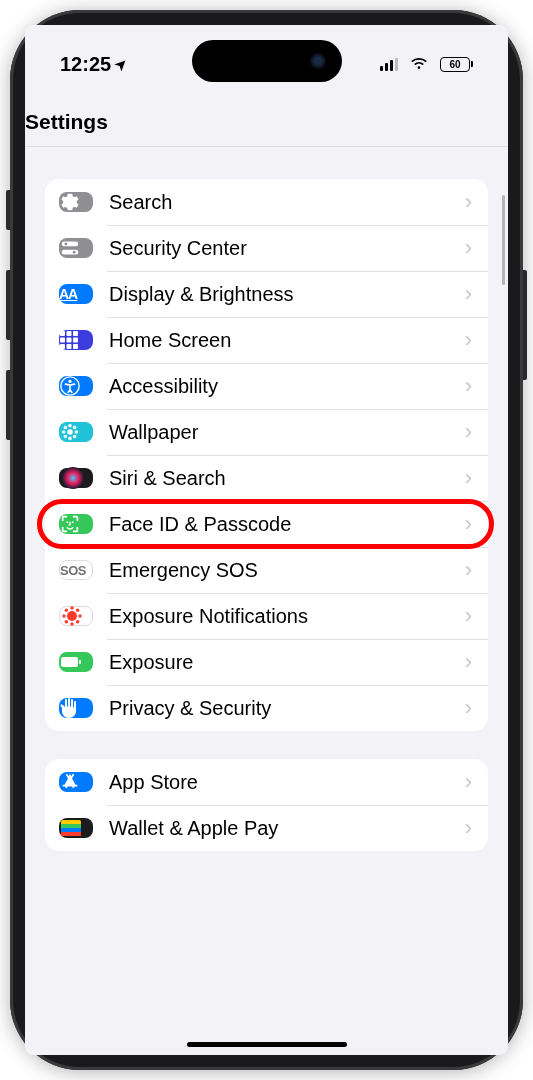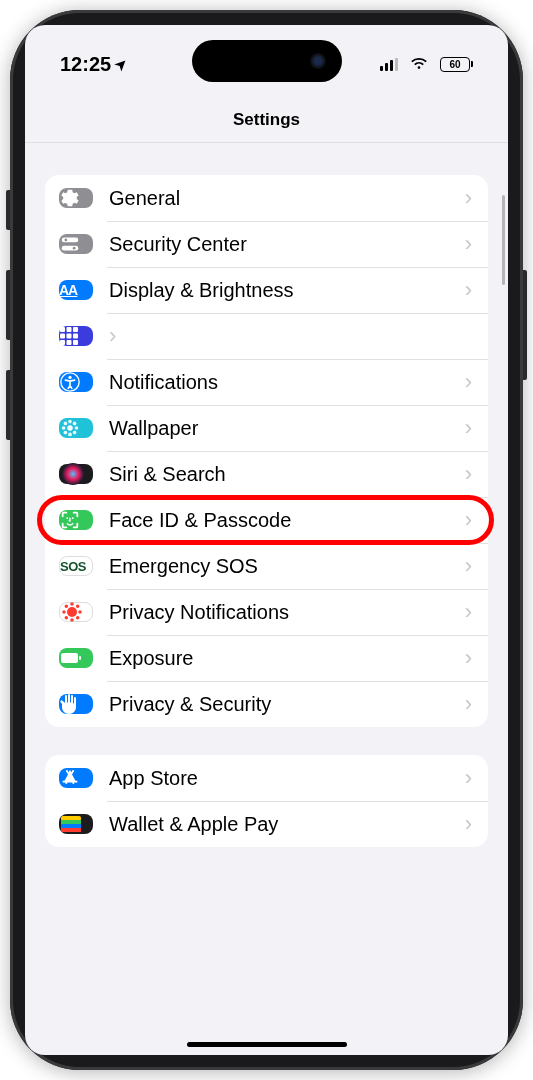--- a/index.html
+++ b/index.html
@@ -26,21 +26,21 @@
       top: 180px;
       width: 4px;
     }
     .btn-vol { width: 4px; height: 70px; background: #2a2a2c; margin-bottom: 30px; border-radius: 2px 0 0 2px; }
     .btn-vol:first-child { height: 40px; margin-bottom: 40px; }
     .btn-power { position: absolute; right: -4px; top: 260px; width: 4px; height: 110px; background: #2a2a2c; border-radius: 0 2px 2px 0; }
     .screen {
       width: 100%;
       height: 100%;
       background: #f2f2f7;
-      border-radius: 20px;
+      border-radius: 8px;
       overflow: hidden;
       position: relative;
     }
     .dynamic-island {
       position: absolute;
       top: 15px;
       left: 50%;
       transform: translateX(-50%);
       width: 150px;
       height: 42px;
@@ -70,23 +70,22 @@
     .status-right { display: flex; align-items: center; gap: 12px; }
     .signal-bars { display: flex; align-items: flex-end; gap: 1.5px; height: 13px; }
     .bar { width: 3.5px; background: #000; border-radius: 1px; }
     .bar:nth-child(1){height:5px} .bar:nth-child(2){height:8px} .bar:nth-child(3){height:11px} .bar:nth-child(4){height:13px;background:#bbb}
     .wifi { width: 18px; height: 14px; position: relative; }
     .battery { display: flex; align-items: center; gap: 1px; }
     .battery-body { width: 30px; height: 15px; border: 1.5px solid #000; border-radius: 4px; position: relative; display:flex; align-items:center; justify-content:center; font-size:10px; font-weight:600; }
     .battery-fill { position: absolute; left: 1px; top: 1px; bottom: 1px; width: 60%; background: #888; border-radius: 2px; z-index:-1;}
     .battery-tip { width: 2px; height: 6px; background: #000; border-radius: 0 1px 1px 0; }
     .nav-header {
-      text-align: center;
-      padding: 25px 12px 12px;
-      font-size: 17px;
+      padding: 25px 0 12px;
+      font-size: 21px;
       font-weight: 600;
       border-bottom: 0.5px solid rgba(0,0,0,0.08);
       background: #f2f2f7;
     }
     .content {
       padding: 0 20px;
       overflow-y: auto;
       height: calc(100% - 130px);
     }
     .group {
@@ -201,21 +200,21 @@
     <div class="content">
       <div class="scroll-indicator"></div>
       <div id="groups-container">
           <div class="group">
             <div class="row">
               <div class="icon-box" style="background: rgb(142, 142, 147);">
                 <svg width="22" height="22" viewBox="0 0 24 24">
                   <path fill="#fff" d="M12 15a3 3 0 100-6 3 3 0 000 6zm7.4-3c0-.4 0-.8-.1-1.2l2.1-1.6-2-3.4-2.5 1a7.5 7.5 0 00-2-1.2L14.5 3h-5L9 5.6a7.5 7.5 0 00-2 1.2l-2.5-1-2 3.4 2.1 1.6a7.7 7.7 0 000 2.4L2.5 15l2 3.4 2.5-1c.6.5 1.3.9 2 1.2L9.5 21h5l.4-2.6a7.5 7.5 0 002-1.2l2.5 1 2-3.4-2.1-1.6c.1-.4.1-.8.1-1.2z"></path>
                 </svg>
               </div>
-              <div class="row-label">General</div>
+              <div class="row-label">Search</div>
               <div class="chevron">›</div>
             </div>
             <div class="row">
               <div class="icon-box" style="background: rgb(142, 142, 147);">
                 <svg width="22" height="22" viewBox="0 0 24 24">
                   <rect x="3" y="5" width="18" height="5" rx="2.5" fill="#fff"></rect>
                   <circle cx="7.5" cy="7.5" r="1.5" fill="#8e8e93"></circle>
                   <rect x="3" y="14" width="18" height="5" rx="2.5" fill="#fff"></rect>
                   <circle cx="16.5" cy="16.5" r="1.5" fill="#8e8e93"></circle>
                 </svg>
@@ -237,31 +236,32 @@
                   <rect x="7.5" y="1" width="5" height="5" rx="1" fill="#fff"></rect>
                   <rect x="14" y="1" width="5" height="5" rx="1" fill="#fff"></rect>
                   <rect x="1" y="7.5" width="5" height="5" rx="1" fill="#fff"></rect>
                   <rect x="7.5" y="7.5" width="5" height="5" rx="1" fill="#fff"></rect>
                   <rect x="14" y="7.5" width="5" height="5" rx="1" fill="#fff"></rect>
                   <rect x="1" y="14" width="5" height="5" rx="1" fill="#fff"></rect>
                   <rect x="7.5" y="14" width="5" height="5" rx="1" fill="#fff"></rect>
                   <rect x="14" y="14" width="5" height="5" rx="1" fill="#fff"></rect>
                 </svg>
               </div>
+              <div class="row-label">Home Screen</div>
               <div class="chevron">›</div>
             </div>
             <div class="row">
               <div class="icon-box" style="background: rgb(0, 122, 255);">
                 <svg width="22" height="22" viewBox="0 0 24 24">
                   <circle cx="12" cy="12" r="10" fill="none" stroke="#fff" stroke-width="1.5"></circle>
                   <circle cx="12" cy="7" r="1.8" fill="#fff"></circle>
                   <path d="M7 10l5 1 5-1M12 11v5m-2 3l2-3 2 3" stroke="#fff" stroke-width="1.8" fill="none" stroke-linecap="round"></path>
                 </svg>
               </div>
-              <div class="row-label">Notifications</div>
+              <div class="row-label">Accessibility</div>
               <div class="chevron">›</div>
             </div>
             <div class="row">
               <div class="icon-box" style="background: rgb(32, 194, 216);">
                 <svg width="22" height="22" viewBox="0 0 24 24">
                   <circle cx="12" cy="12" r="3" fill="#fff"></circle>
                   <g fill="#fff" opacity="0.9">
                     <circle cx="12" cy="5" r="2"></circle>
                     <circle cx="12" cy="19" r="2"></circle>
                     <circle cx="5" cy="12" r="2"></circle>
@@ -300,42 +300,42 @@
                   <circle cx="15" cy="10" r="1" fill="#fff"></circle>
                   <path d="M12 10v3h-1M9 16s1 1.5 3 1.5 3-1.5 3-1.5" stroke="#fff" stroke-width="1.5" fill="none" stroke-linecap="round"></path>
                 </svg>
               </div>
               <div class="row-label">Face ID &amp; Passcode</div>
               <div class="chevron">›</div>
               <div class="highlight-ring"></div>
             </div>
             <div class="row">
               <div class="icon-box" style="background: rgb(255, 255, 255); border: 0.5px solid rgb(221, 221, 221);">
-                <span style="color:#14532d;font-weight:800;font-size:13px;letter-spacing:-0.5px">SOS</span>
+                <span style="color:#737373;font-weight:800;font-size:13px;letter-spacing:-0.5px">SOS</span>
               </div>
               <div class="row-label">Emergency SOS</div>
               <div class="chevron">›</div>
             </div>
             <div class="row">
               <div class="icon-box" style="background: rgb(255, 255, 255); border: 0.5px solid rgb(221, 221, 221);">
                 <svg width="24" height="24" viewBox="0 0 24 24">
                   <circle cx="12" cy="12" r="5" fill="#ff3b30"></circle>
                   <g stroke="#ff3b30" stroke-width="1.5">
                     <circle cx="12" cy="4" r="1" fill="#ff3b30"></circle>
                     <circle cx="12" cy="20" r="1" fill="#ff3b30"></circle>
                     <circle cx="4" cy="12" r="1" fill="#ff3b30"></circle>
                     <circle cx="20" cy="12" r="1" fill="#ff3b30"></circle>
                     <circle cx="6.3" cy="6.3" r="1" fill="#ff3b30"></circle>
                     <circle cx="17.7" cy="6.3" r="1" fill="#ff3b30"></circle>
                     <circle cx="6.3" cy="17.7" r="1" fill="#ff3b30"></circle>
                     <circle cx="17.7" cy="17.7" r="1" fill="#ff3b30"></circle>
                   </g>
                 </svg>
               </div>
-              <div class="row-label">Privacy Notifications</div>
+              <div class="row-label">Exposure Notifications</div>
               <div class="chevron">›</div>
             </div>
             <div class="row">
               <div class="icon-box" style="background: rgb(52, 199, 89);">
                 <svg width="24" height="14" viewBox="0 0 24 14">
                   <rect x="2" y="2" width="17" height="10" rx="2" fill="#fff"></rect>
                   <rect x="20" y="5" width="2" height="4" rx="1" fill="#fff"></rect>
                 </svg>
               </div>
               <div class="row-label">Exposure</div>

